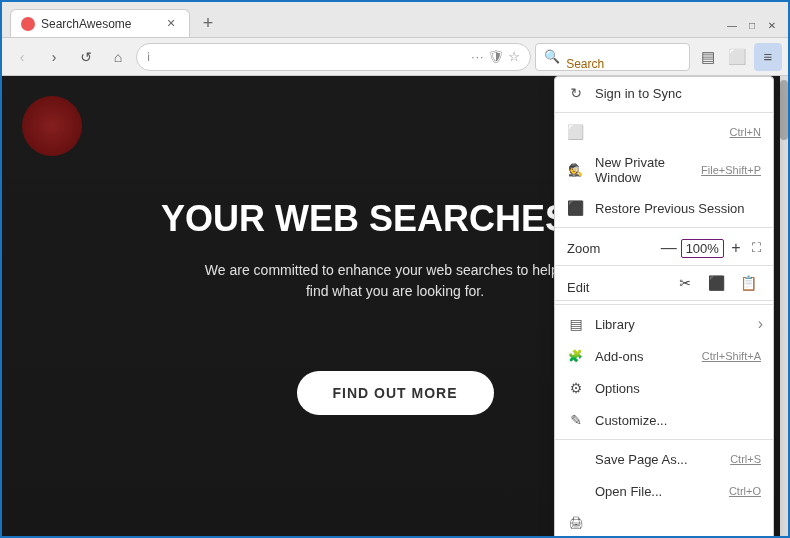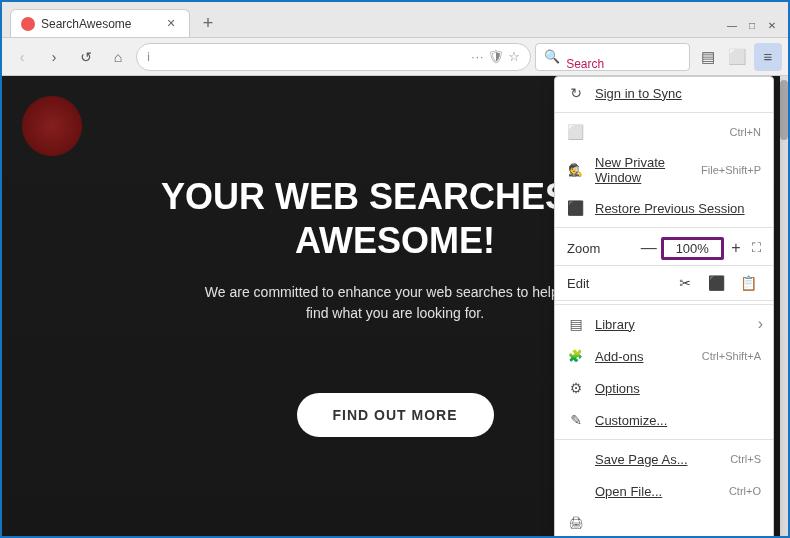--- a/index.html
+++ b/index.html
@@ -259,22 +259,22 @@
     }
 
     .menu-icon {
       width: 18px; height: 18px;
       display: flex; align-items: center; justify-content: center;
       flex-shrink: 0;
       font-size: 14px;
       color: #555;
     }
 
-    .menu-label { flex: 1; text-decoration: underline; }
-    .menu-shortcut { color: #888; font-size: 11px; margin-left: auto; }
+    .menu-label { flex: 1; }
+    .menu-shortcut { color: #888; font-size: 11px; margin-left: auto; text-decoration: underline; }
 
     
     .zoom-row {
       display: flex;
       align-items: center;
       padding: 5px 12px;
       border-bottom: 1px solid #e0e0e0;
     }
     .zoom-label { font-size: 13px; color: #333; flex: 1; }
     .zoom-btn {
@@ -283,33 +283,33 @@
       cursor: pointer;
       font-size: 16px;
       color: #444;
       border-radius: 3px;
     }
     .zoom-value {
       font-size: 13px;
       color: #333;
       min-width: 38px;
       text-align: center;
-      border: 3px solid #701a75;
-      padding: 1px 12px;
+      border: 1px solid #701a75;
+      padding: 1px 4px;
       border-radius: 2px;
     }
     .zoom-expand {
       font-size: 13px; color: #555; cursor: pointer;
       margin-left: 4px;
     }
 
     
     .edit-row {
       display: flex;
-      align-items: center;
+      align-items: flex-end;
       padding: 5px 12px;
       gap: 6px;
       border-bottom: 1px solid #e0e0e0;
     }
     .edit-label { font-size: 13px; color: #333; flex: 1; }
     .edit-btns { display: flex; gap: 8px; }
     .edit-icon-btn {
       width: 24px; height: 24px;
       display: flex; align-items: center; justify-content: center;
       cursor: pointer; font-size: 14px; color: #444;
@@ -363,37 +363,36 @@
       <span class="address-text"></span>
       <div class="address-actions">
         <span class="addr-btn">···</span>
         <span class="addr-btn">🛡</span>
         <span class="addr-btn">☆</span>
       </div>
     </div>
 
     <div class="search-bar">
       <span>🔍</span>
-      <span style="font-size:12px;color:#be185d;margin-top:15px;">Search</span>
+      <span style="font-size:12px;color:#a16207;margin-top:15px;">Search</span>
     </div>
 
     <div class="nav-icons">
       <div class="nav-icon-btn">▤</div>
       <div class="nav-icon-btn">⬜</div>
       <div class="nav-icon-btn active">≡</div>
     </div>
   </div>
 
   <div class="content-area">
 
     <div class="page-bg">
       <div class="page-logo"></div>
       <div class="page-heading">
         <span>YOUR WEB SEARCHES BE</span><br>
-        <span>AWESOME!</span>
       </div>
       <p class="page-subtext">We are committed to enhance your web searches to help you find what you are looking for.</p>
       <button class="find-out-btn">FIND OUT MORE</button>
       <div class="watermark">SS</div>
     </div>
 
     <div class="dropdown-menu">
 
       <div class="menu-item">
         <span class="menu-icon">↻</span>

